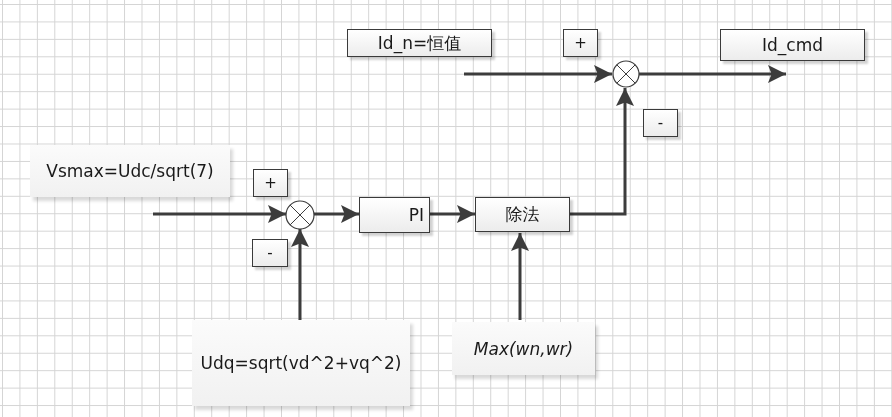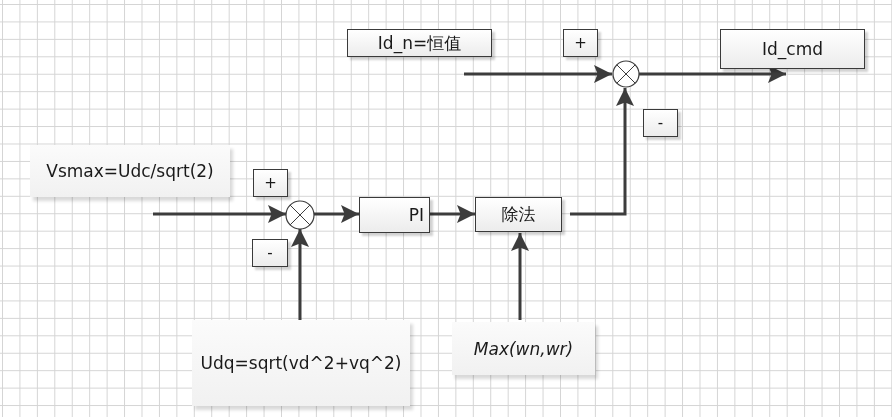--- a/index.html
+++ b/index.html
@@ -71,40 +71,40 @@
     <line x1="309.9" y1="205.1" x2="290.1" y2="224.9" stroke="#3c3c3c" stroke-width="1"></line>
   </g>
 </svg>
 
 <div class="box" style="left:347px; top:29px; width:145px; height:28px;">
   <span>Id_n=恒值</span>
 </div>
 <div class="box sign" style="left:563px; top:29px; width:35px; height:28px;">
   <span>+</span>
 </div>
-<div class="box" style="left:720px; top:29px; width:145px; height:40px;">
+<div class="box" style="left:720px; top:29px; width:145px; height:32px;">
   <span>Id_cmd</span>
 </div>
 <div class="box sign" style="left:643px; top:109px; width:35px; height:28px;">
   <span>-</span>
 </div>
 
 <div class="box soft" style="left:30px; top:145px; width:200px; height:52px;">
-  <span>Vsmax=Udc/sqrt(2)</span>
+  <span>Vsmax=Udc/sqrt(7)</span>
 </div>
 <div class="box sign" style="left:253px; top:169px; width:35px; height:28px;">
   <span>+</span>
 </div>
 <div class="box sign" style="left:252px; top:239px; width:36px; height:28px;">
   <span>-</span>
 </div>
 <div class="box" style="left:359px; top:197px; width:71px; height:36px;padding-left:44px;">
   <span>PI</span>
 </div>
-<div class="box" style="left:475px; top:197px; width:87px; height:35px;">
+<div class="box" style="left:475px; top:197px; width:95px; height:35px;">
   <span>除法</span>
 </div>
 
 <div class="box soft" style="left:192px; top:320px; width:218px; height:86px;">
   <span>Udq=sqrt(vd^2+vq^2)</span>
 </div>
 <div class="box soft" style="left:452px; top:322px; width:143px; height:53px;font-style:italic;">
   <span>Max(wn,wr)</span>
 </div>
 

